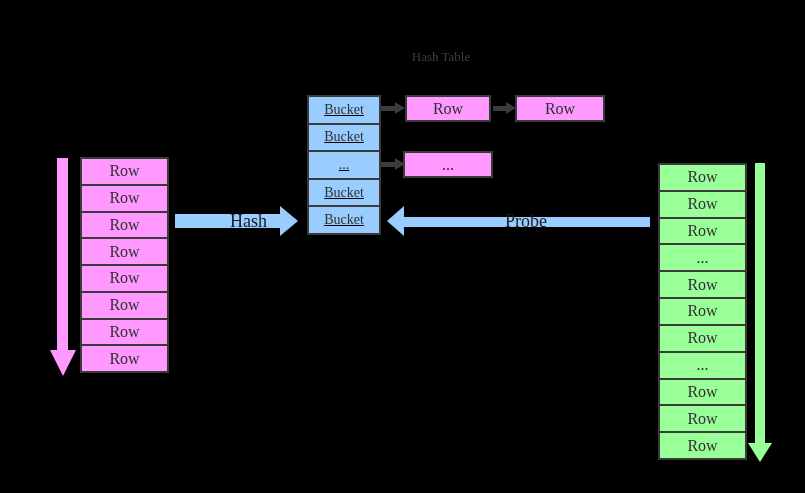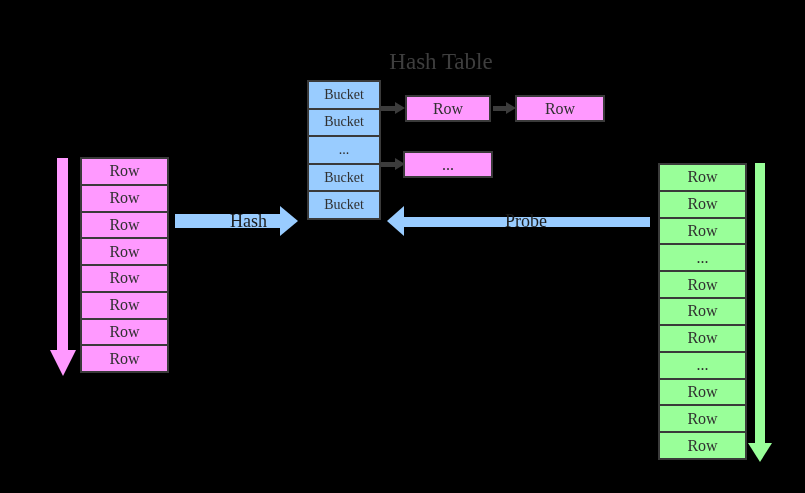--- a/index.html
+++ b/index.html
@@ -10,21 +10,21 @@
     font-family:"Liberation Serif","DejaVu Serif",serif;
     overflow:hidden;
   }
   .label{
     position:absolute;
     color:#3e3e3e;
     text-align:center;
     font-size:17px;
     white-space:nowrap;
   }
-  .title{font-size:23px;}
+  .title{font-size:13px;}
   
   .stack{
     position:absolute;
     display:flex;flex-direction:column;
     border:2px solid #3a3a3a;
     box-sizing:border-box;
   }
   .cell{
     flex:1;
     display:flex;align-items:center;justify-content:center;
@@ -84,21 +84,21 @@
     <div class="cell">Row</div>
     <div class="cell">Row</div>
     <div class="cell">Row</div>
     <div class="cell">Row</div>
   </div>
 
   <div class="h-arrow-body" style="left:175px;top:214px;width:105px;height:14px;"></div>
   <div class="h-arrow-head" style="left:280px;top:206px;border-top:15px solid transparent;border-bottom:15px solid transparent;border-left:18px solid #99CCFF;"></div>
   <div class="arrow-label" style="left:207px;top:212px;width:60px;">Hash</div>
 
-  <div class="stack blue-fill" style="left:307px;top:80px;width:74px;height:140px;">
+  <div class="stack blue-fill" style="left:307px;top:95px;width:74px;height:140px;text-decoration:underline;">
     <div class="cell">Bucket</div>
     <div class="cell">Bucket</div>
     <div class="cell">...</div>
     <div class="cell">Bucket</div>
     <div class="cell">Bucket</div>
   </div>
 
   <div class="g-body" style="left:381px;top:106px;width:15px;"></div>
   <div class="g-head" style="left:395px;top:102px;"></div>
   <div class="chainbox" style="left:405px;top:95px;width:86px;height:27px;">Row</div>

